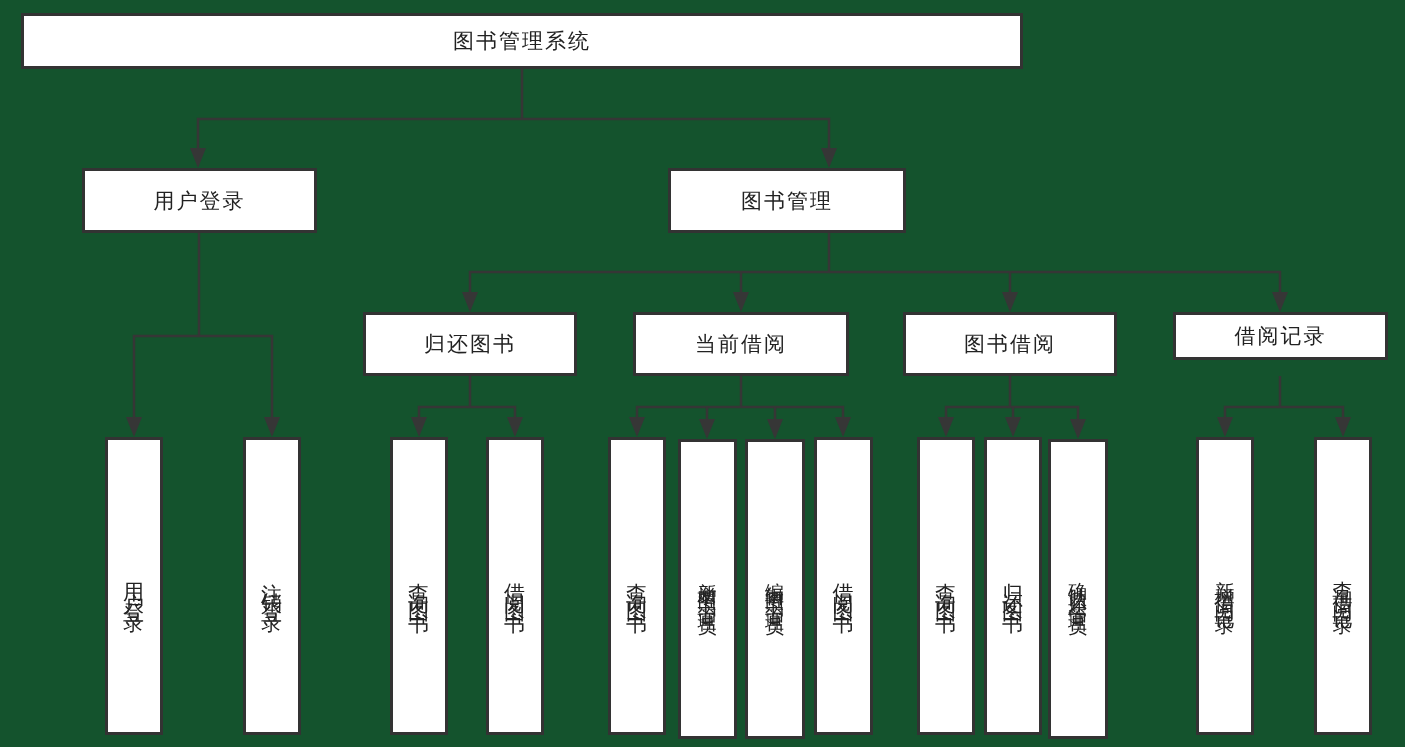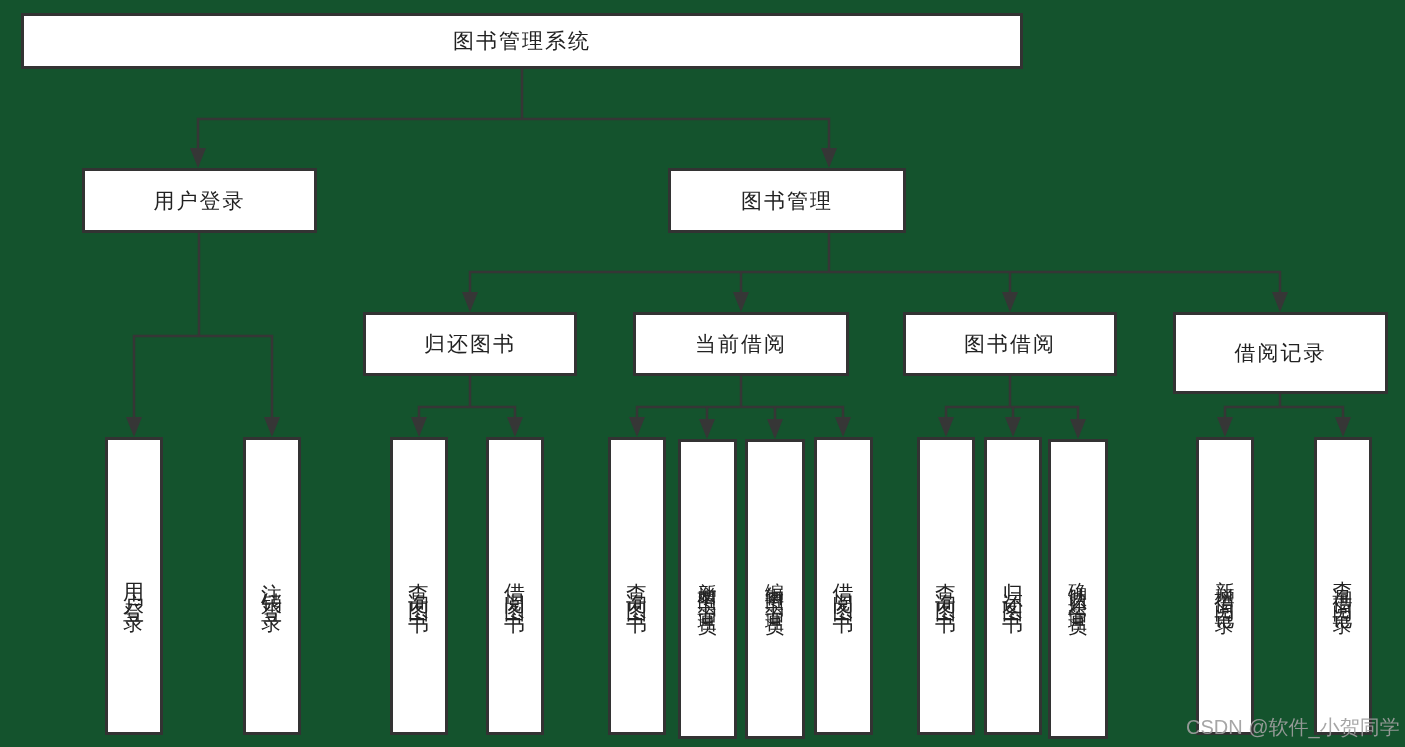--- a/index.html
+++ b/index.html
@@ -106,21 +106,21 @@
 
   <div class="box" style="left:363px;top:312px;width:214px;height:64px;">
     <span class="hlabel">归还图书</span>
   </div>
   <div class="box" style="left:633px;top:312px;width:216px;height:64px;">
     <span class="hlabel">当前借阅</span>
   </div>
   <div class="box" style="left:903px;top:312px;width:214px;height:64px;">
     <span class="hlabel">图书借阅</span>
   </div>
-  <div class="box" style="left:1173px;top:312px;width:215px;height:82px;">
+  <div class="box" style="left:1173px;top:312px;width:215px;height:48px;">
     <span class="hlabel">借阅记录</span>
   </div>
 
   <div class="box" style="left:105px;top:437px;width:58px;height:298px;">
     <div class="vwrap">
         <span class="vtext">用户登录</span>
       </div>
   </div>
   <div class="box" style="left:243px;top:437px;width:58px;height:298px;">
     <div class="vwrap">
@@ -180,15 +180,14 @@
     <div class="vwrap">
         <span class="vtext mid">新增借阅记录</span>
       </div>
   </div>
   <div class="box" style="left:1314px;top:437px;width:58px;height:298px;">
     <div class="vwrap">
         <span class="vtext mid">查询借阅记录</span>
       </div>
   </div>
 
-  <div id="watermark">CSDN @软件_小贺同学</div>
 
 </div>
 
 </body></html>

